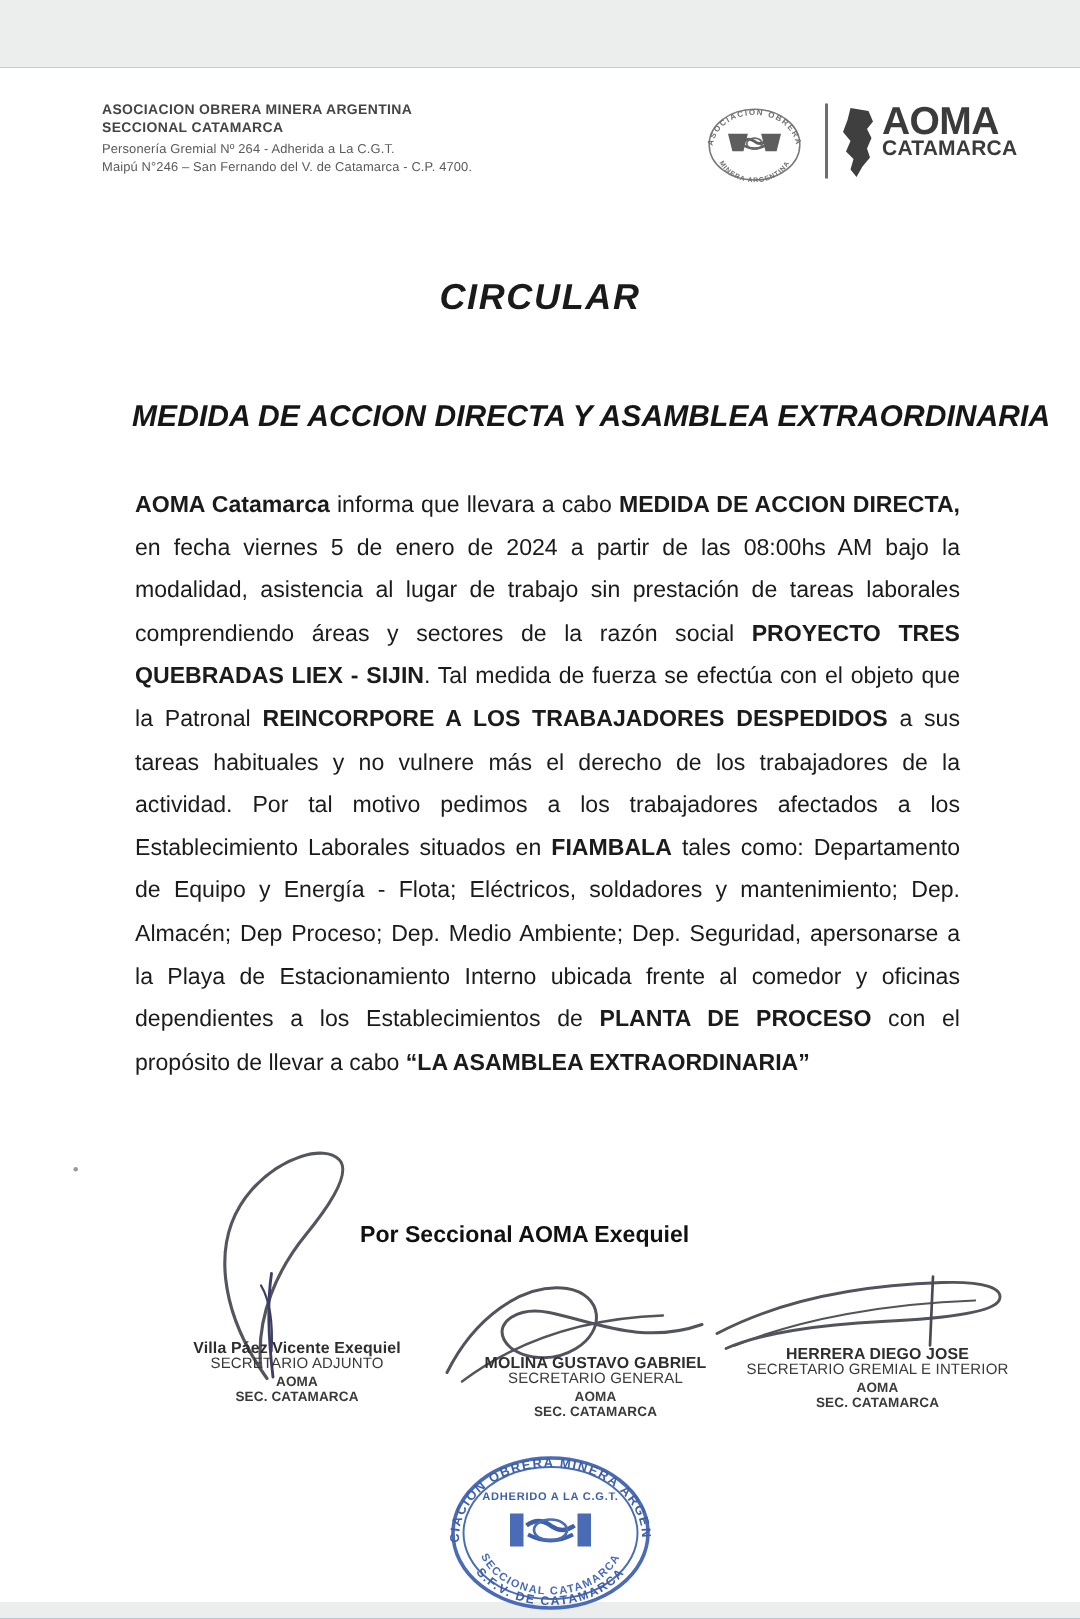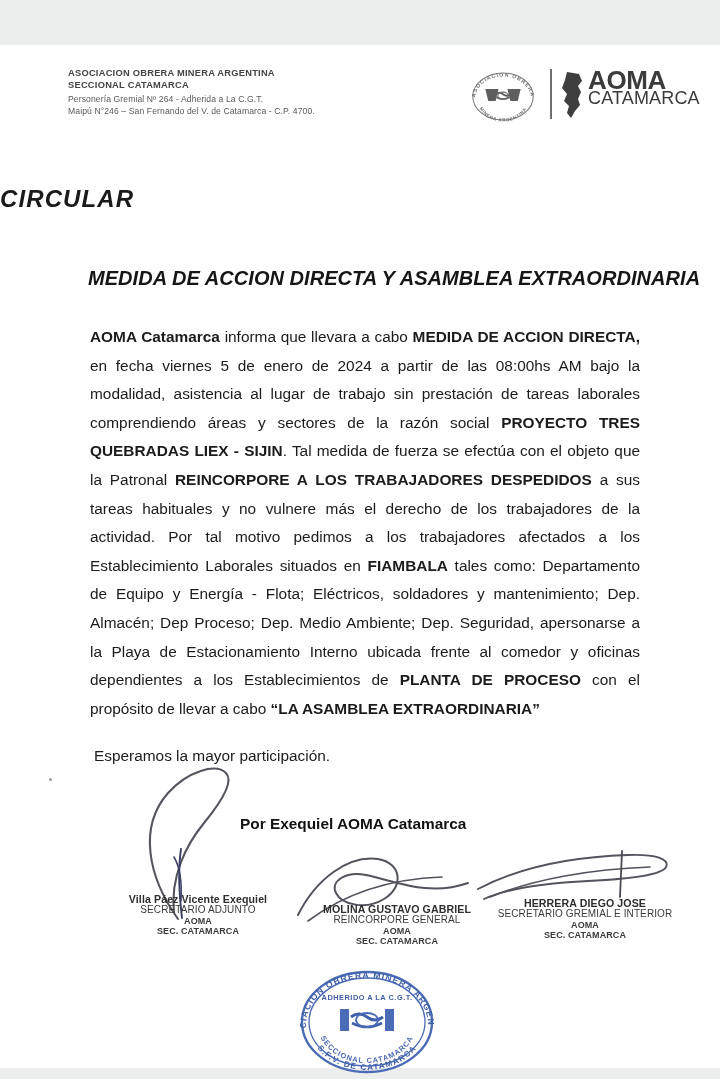--- a/index.html
+++ b/index.html
@@ -106,35 +106,35 @@
     width: 82px;
   }
   .logo-aoma {
     font-size: 26px;
     font-weight: bold;
     letter-spacing: -0.4px;
     color: #3b3b3b;
     line-height: 27px;
   }
   .logo-cat {
-    font-size: 18px;
-    font-weight: normal;
+    font-size: 14px;
+    font-weight: bold;
     letter-spacing: 0.15px;
     color: #3b3b3b;
     line-height: 13px;
     margin-top: -2px;
   }
 
   
   .doc-title {
     position: absolute;
     top: 140px;
     left: 0;
     width: 720px;
-    text-align: left;
+    text-align: center;
     font-size: 24px;
     font-weight: bold;
     font-style: italic;
     letter-spacing: 1.1px;
     color: #1a1a1a;
   }
   .doc-subtitle {
     position: absolute;
     top: 222px;
     left: 88px;
@@ -294,23 +294,22 @@
         </div>
       </div>
     </div>
 
     <div class="doc-title">CIRCULAR</div>
 
     <div class="doc-subtitle">MEDIDA DE ACCION DIRECTA Y ASAMBLEA EXTRAORDINARIA</div>
 
     <div class="body-copy"><b>AOMA Catamarca</b> informa que llevara a cabo <b>MEDIDA DE ACCION DIRECTA,</b> en fecha viernes 5 de enero de 2024 a partir de las 08:00hs AM bajo la modalidad, asistencia al lugar de trabajo sin prestación de tareas laborales comprendiendo áreas y sectores de la razón social <b>PROYECTO TRES QUEBRADAS LIEX - SIJIN</b>. Tal medida de fuerza se efectúa con el objeto que la Patronal <b>REINCORPORE A LOS TRABAJADORES DESPEDIDOS</b> a sus tareas habituales y no vulnere más el derecho de los trabajadores de la actividad. Por tal motivo pedimos a los trabajadores afectados a los Establecimiento Laborales situados en <b>FIAMBALA</b> tales como: Departamento de Equipo y Energía - Flota; Eléctricos, soldadores y mantenimiento; Dep. Almacén; Dep Proceso; Dep. Medio Ambiente; Dep. Seguridad, apersonarse a la Playa de Estacionamiento Interno ubicada frente al comedor y oficinas dependientes a los Establecimientos de <b>PLANTA DE PROCESO</b> con el propósito de llevar a cabo <b>“LA ASAMBLEA EXTRAORDINARIA”</b></div>
 
-    <div class="closing">Esperamos la mayor participación.</div>
-
-    <div class="byline">Por Exequiel AOMA Catamarca</div>
+
+    <div class="byline">Por Seccional AOMA Exequiel</div>
 
     <div class="margin-dot"></div>
 
     <div class="sig-area">
 
       <svg class="sig-ink" style="left:130px; top:12px; width:170px; height:165px;" viewBox="0 0 170 165">
         <path d="M 48 162 C 18 120 8 70 38 36 C 58 14 86 6 96 16 C 104 24 92 44 74 66
                  C 56 88 40 120 44 156" fill="none" stroke="#55555f" stroke-width="2.1" stroke-linecap="round"></path>
         <path d="M 51 92 C 48 112 49 136 52 161" fill="none" stroke="#3b3f66" stroke-width="1.9" stroke-linecap="round"></path>
         <path d="M 44 100 C 50 110 52 126 51 144" fill="none" stroke="#3b3f66" stroke-width="1.5" stroke-linecap="round"></path>
@@ -331,21 +330,21 @@
 
       <div class="sig-block sig-1">
         <div class="sig-name">Villa Páez Vicente Exequiel</div>
         <div class="sig-role">SECRETARIO ADJUNTO</div>
         <div class="sig-org">AOMA</div>
         <div class="sig-sec">SEC. CATAMARCA</div>
       </div>
 
       <div class="sig-block sig-2">
         <div class="sig-name">MOLINA GUSTAVO GABRIEL</div>
-        <div class="sig-role">REINCORPORE GENERAL</div>
+        <div class="sig-role">SECRETARIO GENERAL</div>
         <div class="sig-org">AOMA</div>
         <div class="sig-sec">SEC. CATAMARCA</div>
       </div>
 
       <div class="sig-block sig-3">
         <div class="sig-name">HERRERA DIEGO JOSE</div>
         <div class="sig-role">SECRETARIO GREMIAL E INTERIOR</div>
         <div class="sig-org">AOMA</div>
         <div class="sig-sec">SEC. CATAMARCA</div>
       </div>

